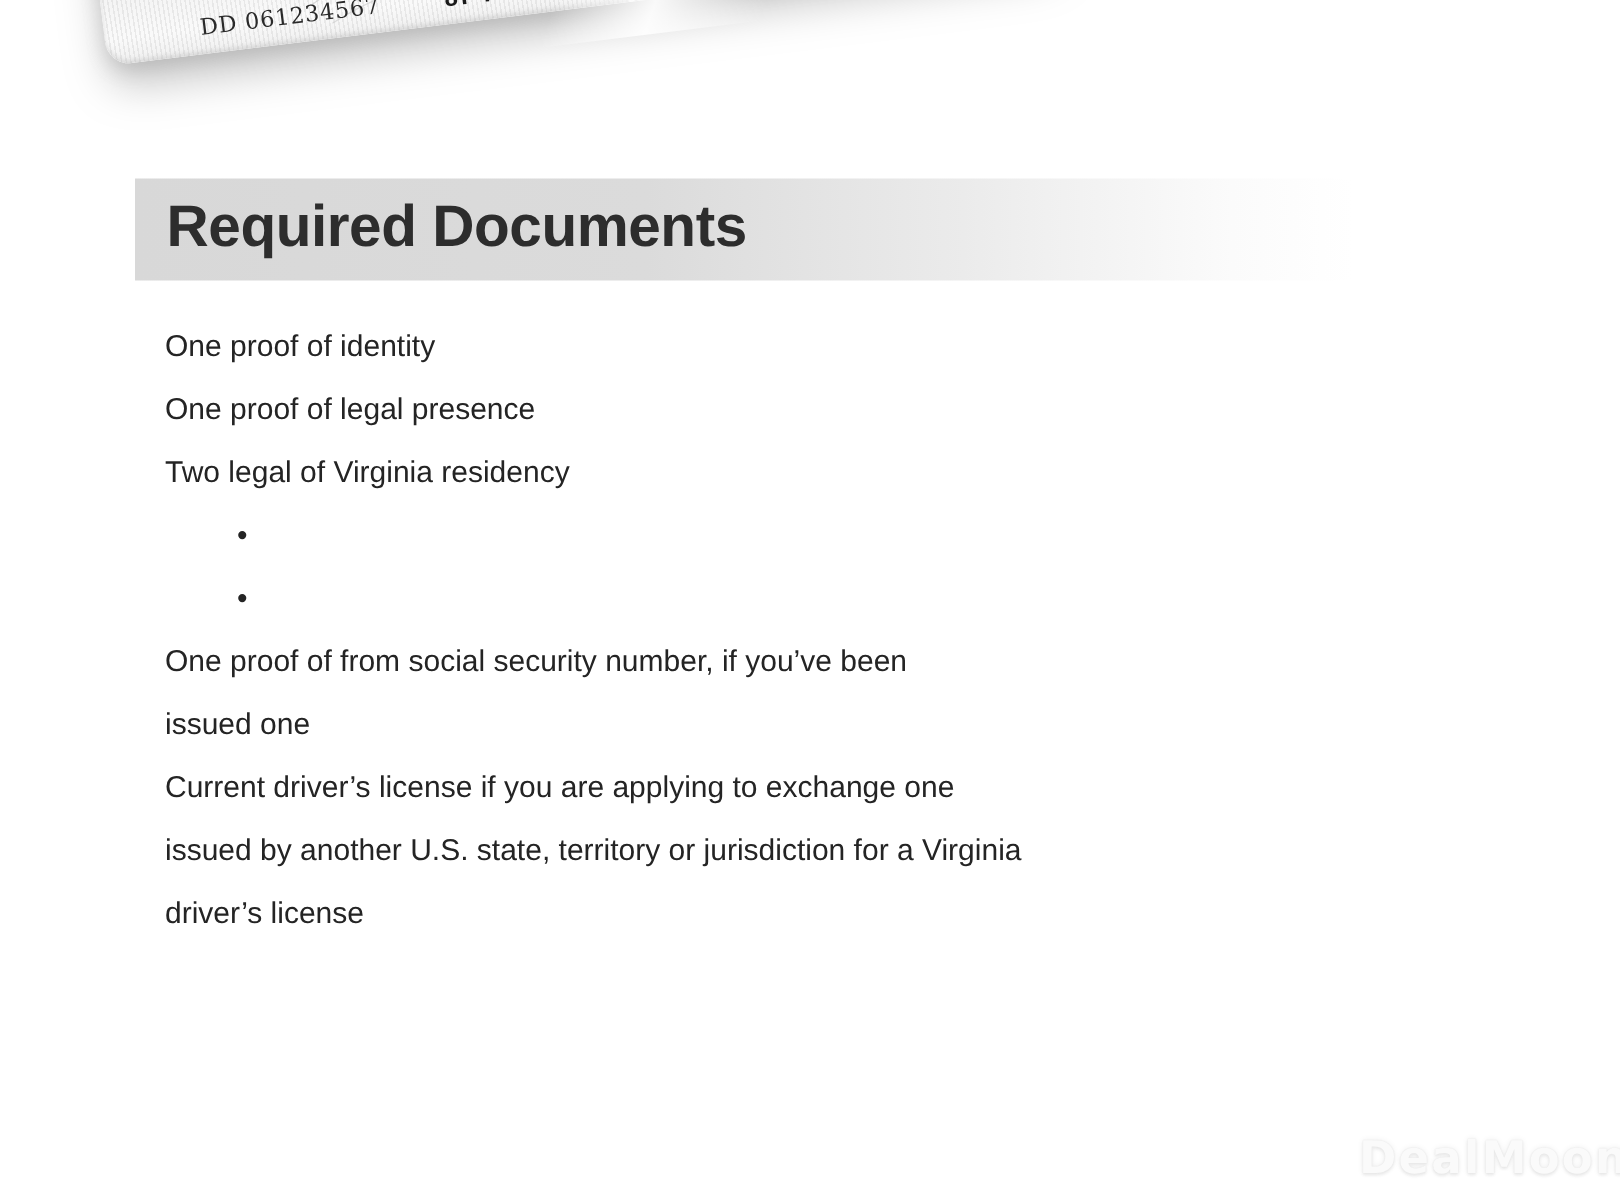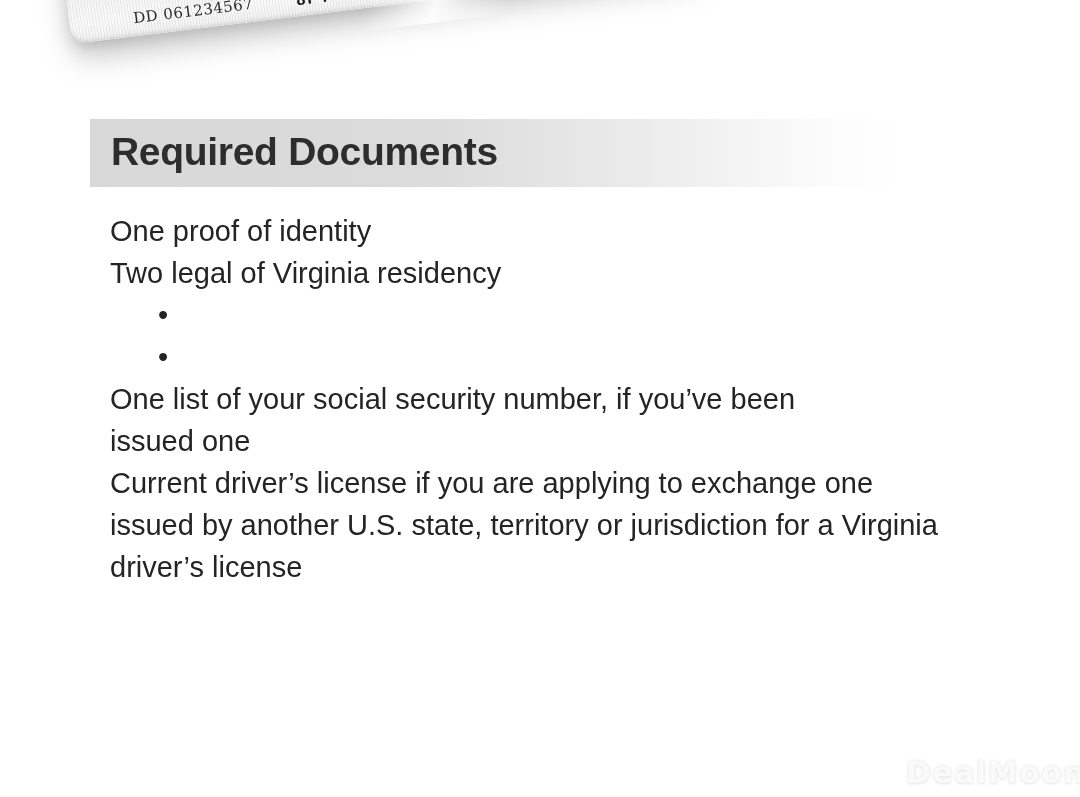--- a/index.html
+++ b/index.html
@@ -68,21 +68,21 @@
     line-height: 66px;
     font-size: 39px; font-weight: 700; letter-spacing: -0.3px;
     color: #2d2d2d; white-space: nowrap;
   }
 
   
   .body-text {
     position: absolute;
     left: 110px; top: 210px;
     width: 930px;
-    font-size: 29px; line-height: 42px;
+    font-size: 20px; line-height: 42px;
     color: #242424;
   }
   .body-text p.plain { margin: 0; white-space: pre-line; }
   .bullet-row { display: flex; margin: 0; }
   .bullet-mark { flex: 0 0 auto; margin-left: 48px; width: 47px; }
   .bullet-text { white-space: pre-line; }
 
   
   .watermark {
     position: absolute;
@@ -121,30 +121,31 @@
     <div class="card-dd">DD 061234567</div>
     <div class="card-pt">8PT</div>
   </div>
 
   <div class="header-bar">
     <div class="header-title">Required Documents</div>
   </div>
 
   <div class="body-text">
     <p class="plain">One proof of identity</p>
+    <p class="plain">One proof of legal presence</p>
     <p class="plain">Two legal of Virginia residency</p>
 
     <div class="bullet-row">
       <span class="bullet-mark">•</span>
     </div>
     <div class="bullet-row">
       <span class="bullet-mark">•</span>
     </div>
 
-    <p class="plain">One list of your social security number, if you’ve been
+    <p class="plain">One proof of from social security number, if you’ve been
 issued one</p>
     <p class="plain">Current driver’s license if you are applying to exchange one
 issued by another U.S. state, territory or jurisdiction for a Virginia
 driver’s license</p>
   </div>
 
   <div class="watermark">DealMoon</div>
 
 </div>
 

